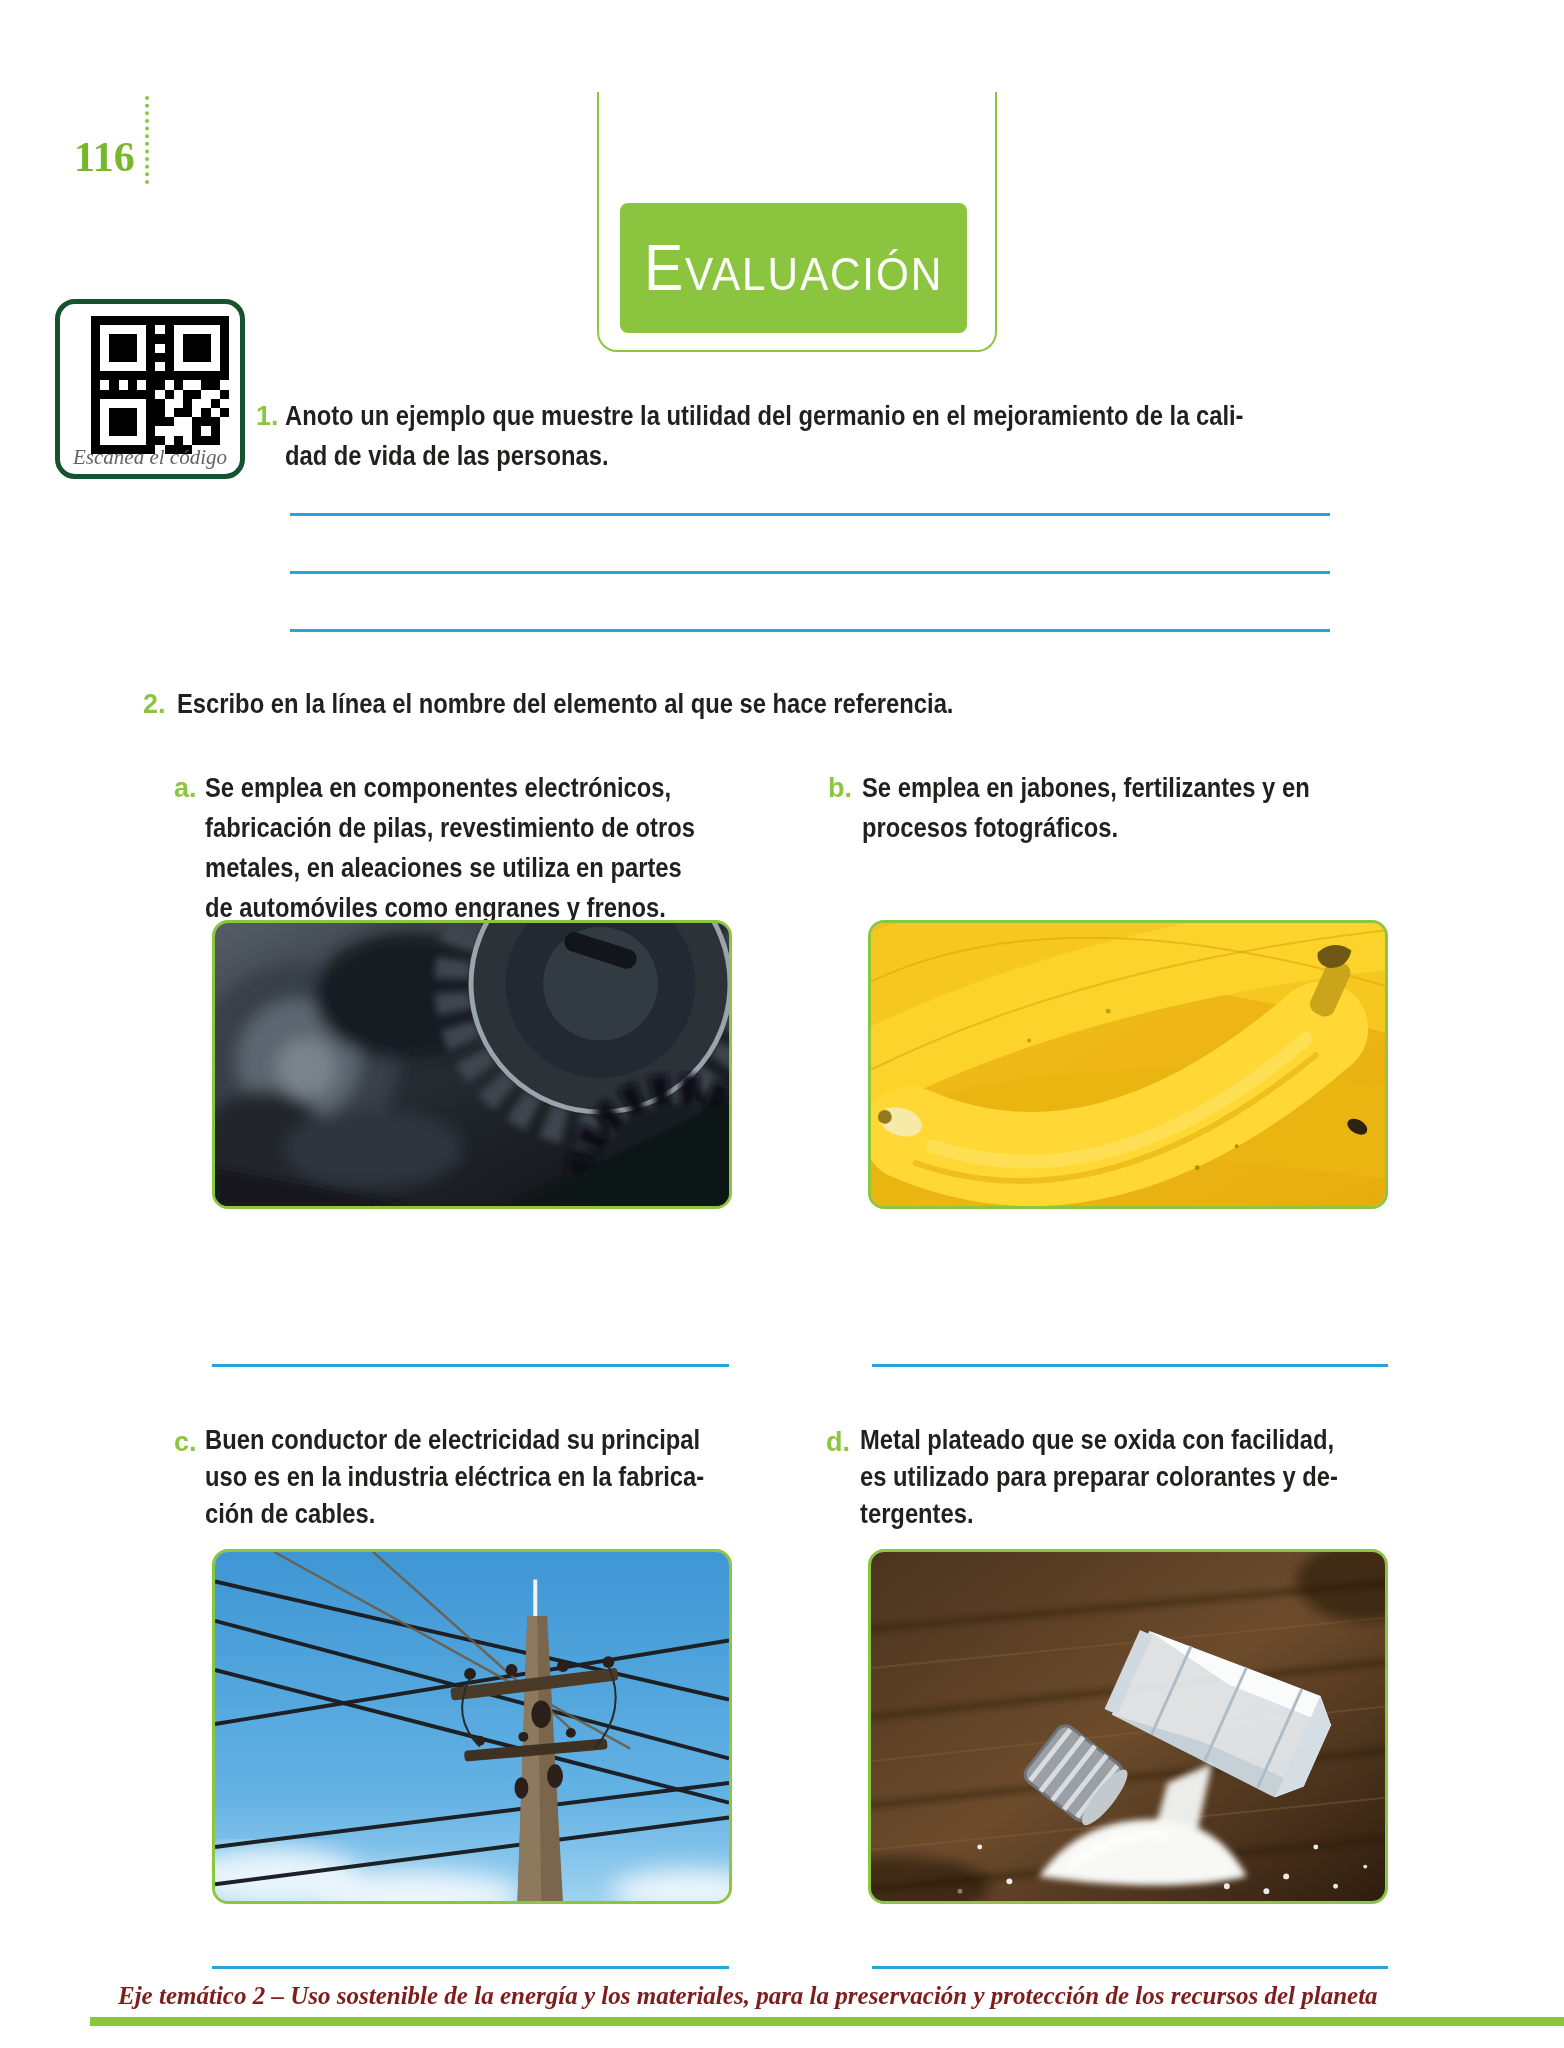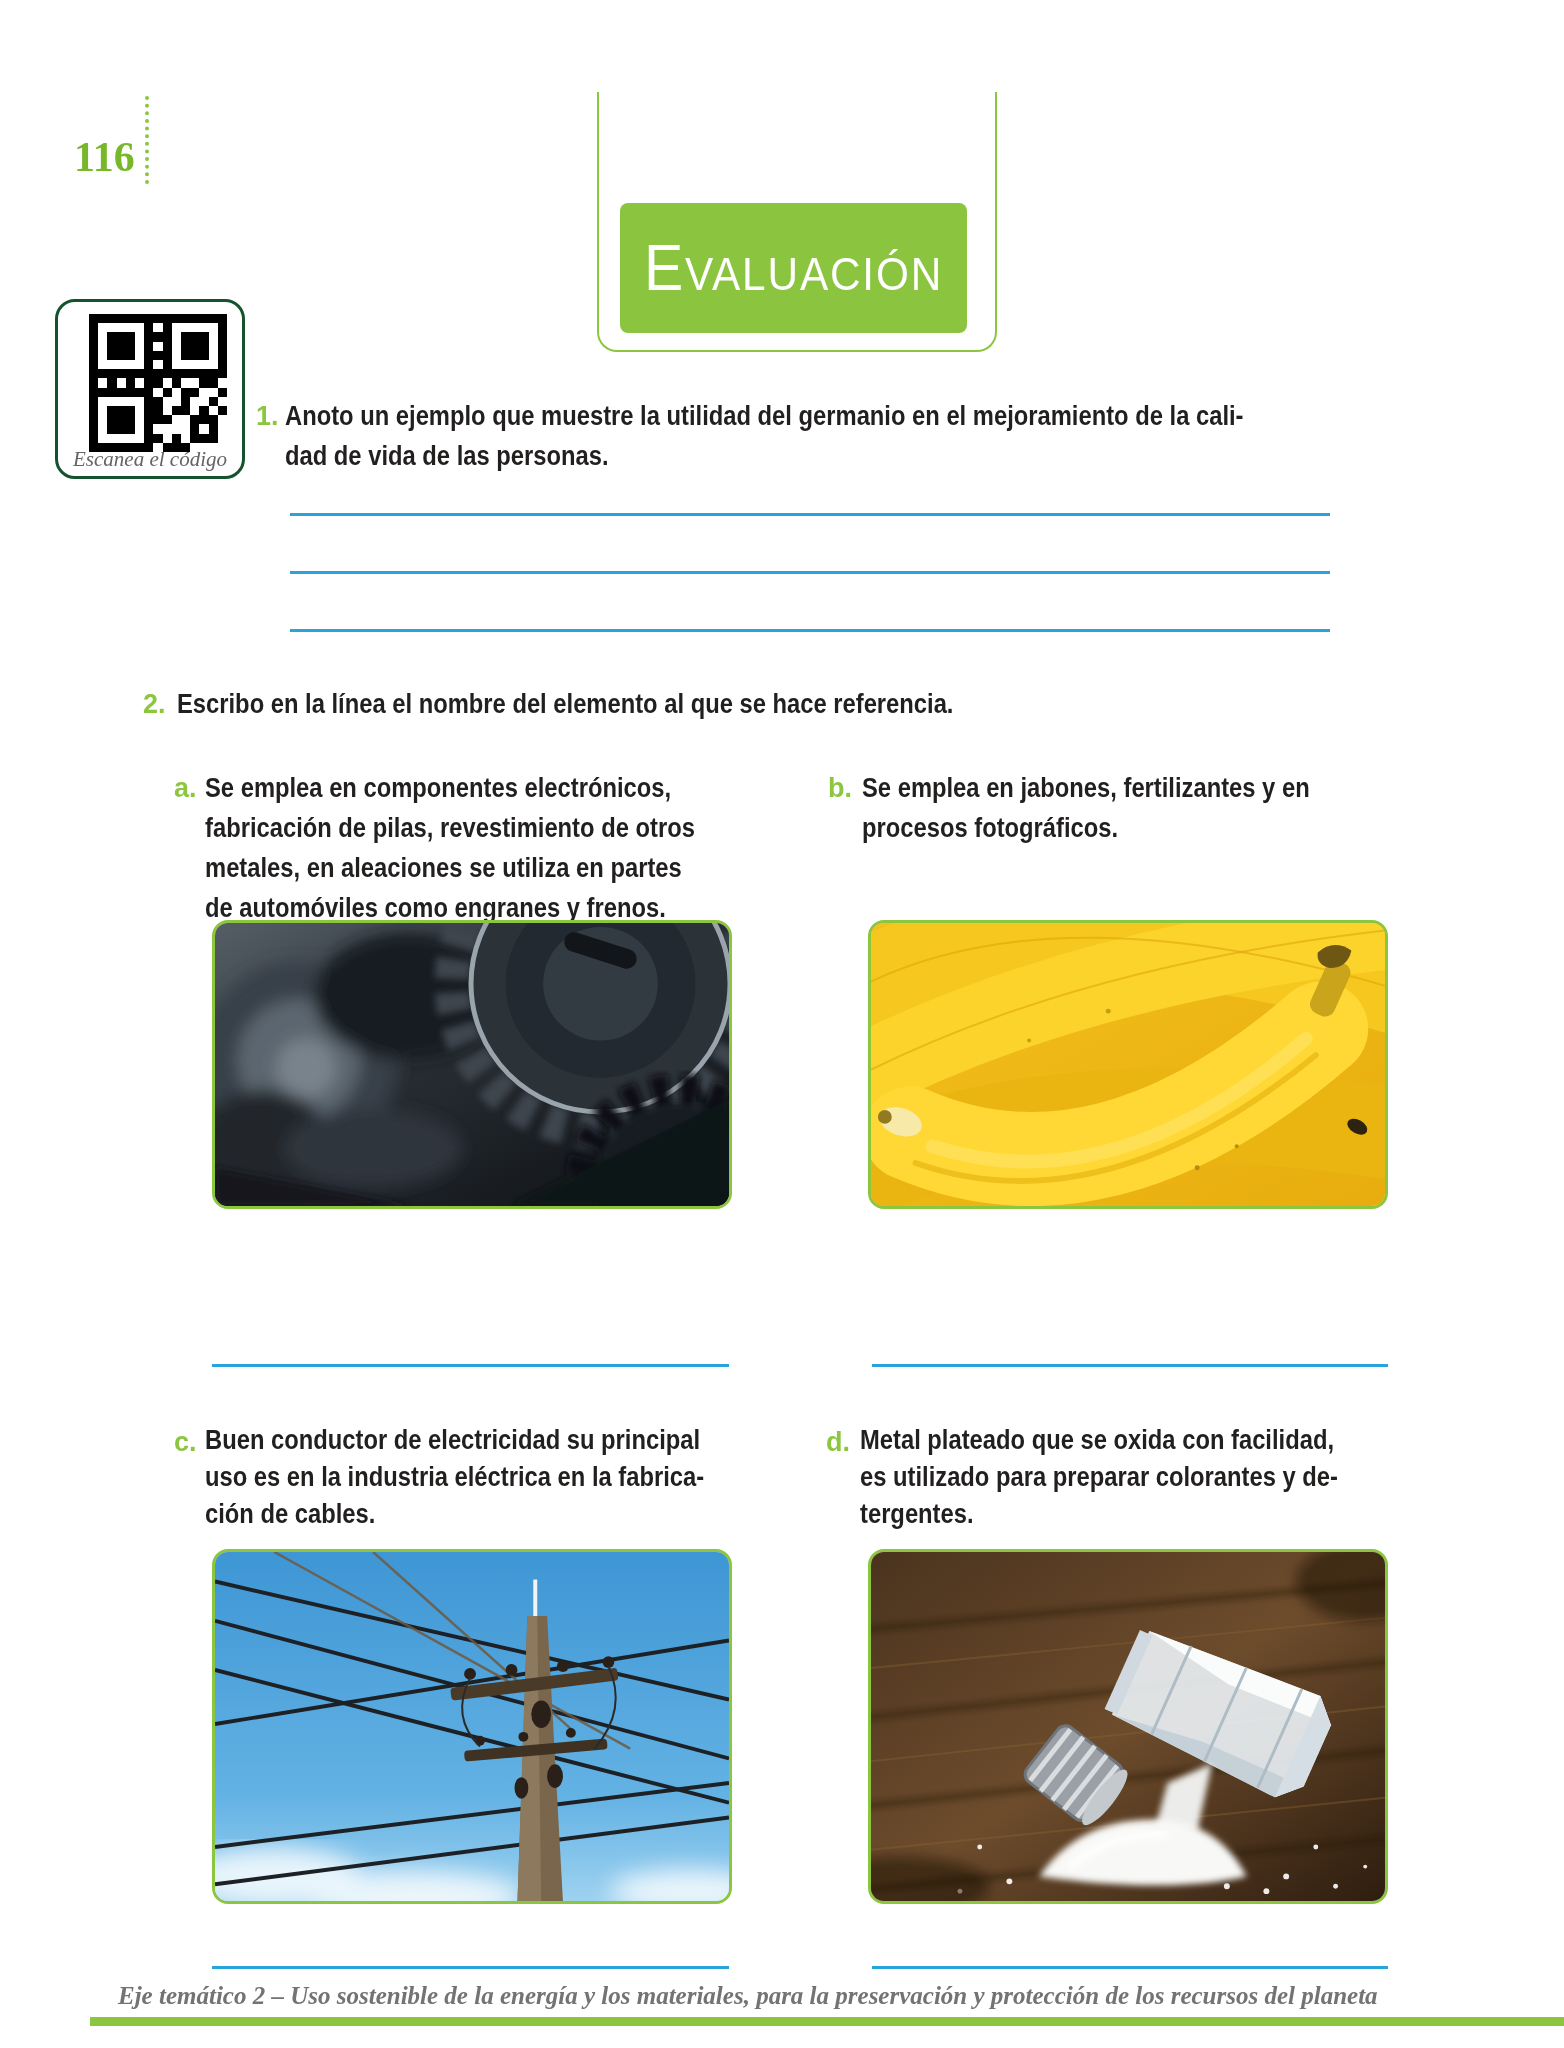--- a/index.html
+++ b/index.html
@@ -6,21 +6,21 @@
   #page{position:relative;width:1564px;height:2048px;background:#ffffff;overflow:hidden;
         font-family:"Liberation Sans", sans-serif;color:#221f1f;margin-top:36px;}
   .abs{position:absolute;}
 
   
   .page-num{left:74px;top:100px;font-family:"Liberation Serif",serif;font-weight:bold;
             font-size:42px;line-height:1;color:#76b82a;}
   .dotted-rule{left:145px;top:60px;height:88px;width:0;border-left:4px dotted #8cc63f;}
 
   
-  .qr-card{left:55px;top:263px;width:190px;height:180px;border:3px solid #14532d;
+  .qr-card{left:55px;top:263px;width:190px;height:180px;border:5px solid #14532d;
            border-radius:20px;background:#fff;box-sizing:border-box;}
   .qr-code{position:absolute;left:31px;top:12px;width:138px;height:138px;}
   .qr-caption{position:absolute;left:0;right:0;bottom:4px;text-align:center;
               font-family:"Liberation Serif",serif;font-style:italic;font-size:21px;color:#636466;}
 
   
   .bracket{left:597px;top:56px;width:400px;height:260px;border:2px solid #8cc63f;border-top:none;
            border-radius:0 0 20px 20px;box-sizing:border-box;}
   .eval-badge{left:620px;top:167px;width:347px;height:130px;background:#8bc53f;border-radius:8px;
               display:flex;align-items:center;justify-content:center;}
@@ -43,21 +43,21 @@
 
   
   .blue-line{height:0;border-top:3px solid #29a3db;}
 
   
   .photo{border:3px solid #8cc63f;border-radius:16px;overflow:hidden;box-sizing:border-box;background:#ddd;}
   .photo svg{display:block;width:100%;height:100%;}
 
   
   .footer-text{left:118px;top:1946px;font-family:"Liberation Serif",serif;font-style:italic;
-               font-weight:bold;font-size:25px;color:#737373;white-space:nowrap;}
+               font-weight:bold;font-size:25px;color:#7f1d1d;white-space:nowrap;}
   .bottom-bar{left:90px;top:1981px;width:1474px;height:9px;background:#8cc63f;}
 </style>
 </head>
 <body>
 
 <div id="page">
 
   <div class="abs page-num">116</div>
   <div class="abs dotted-rule"></div>
 

